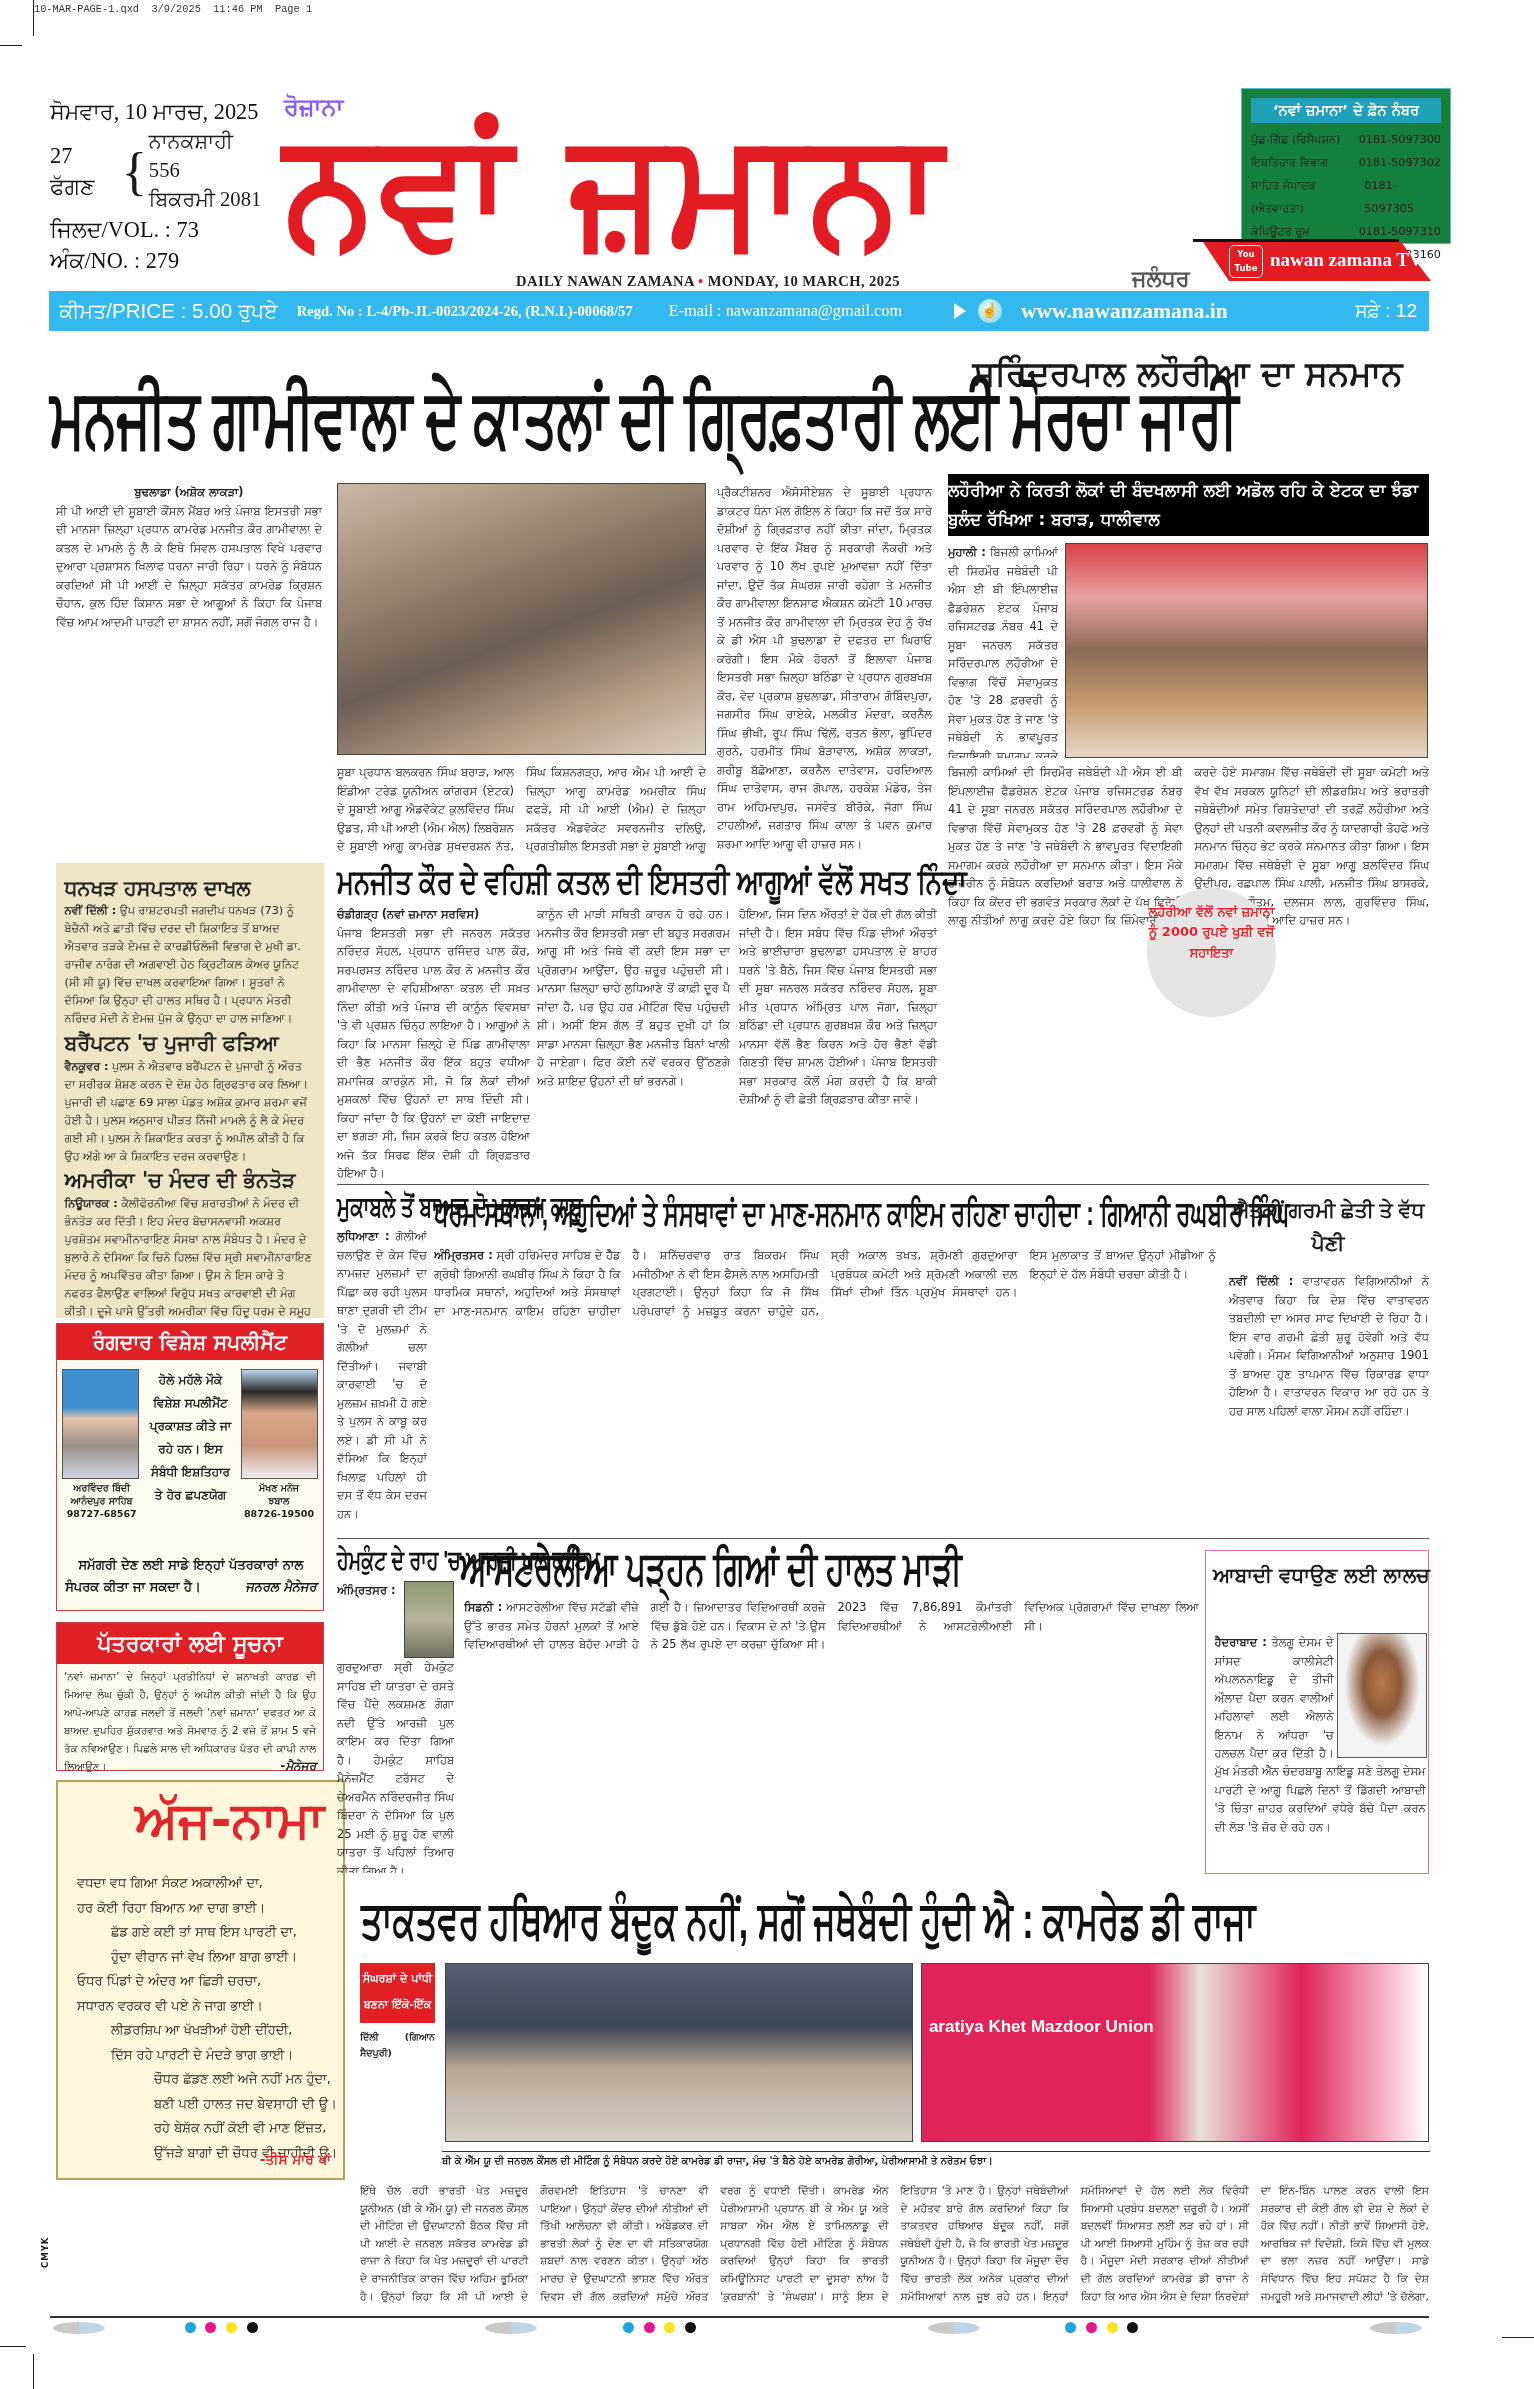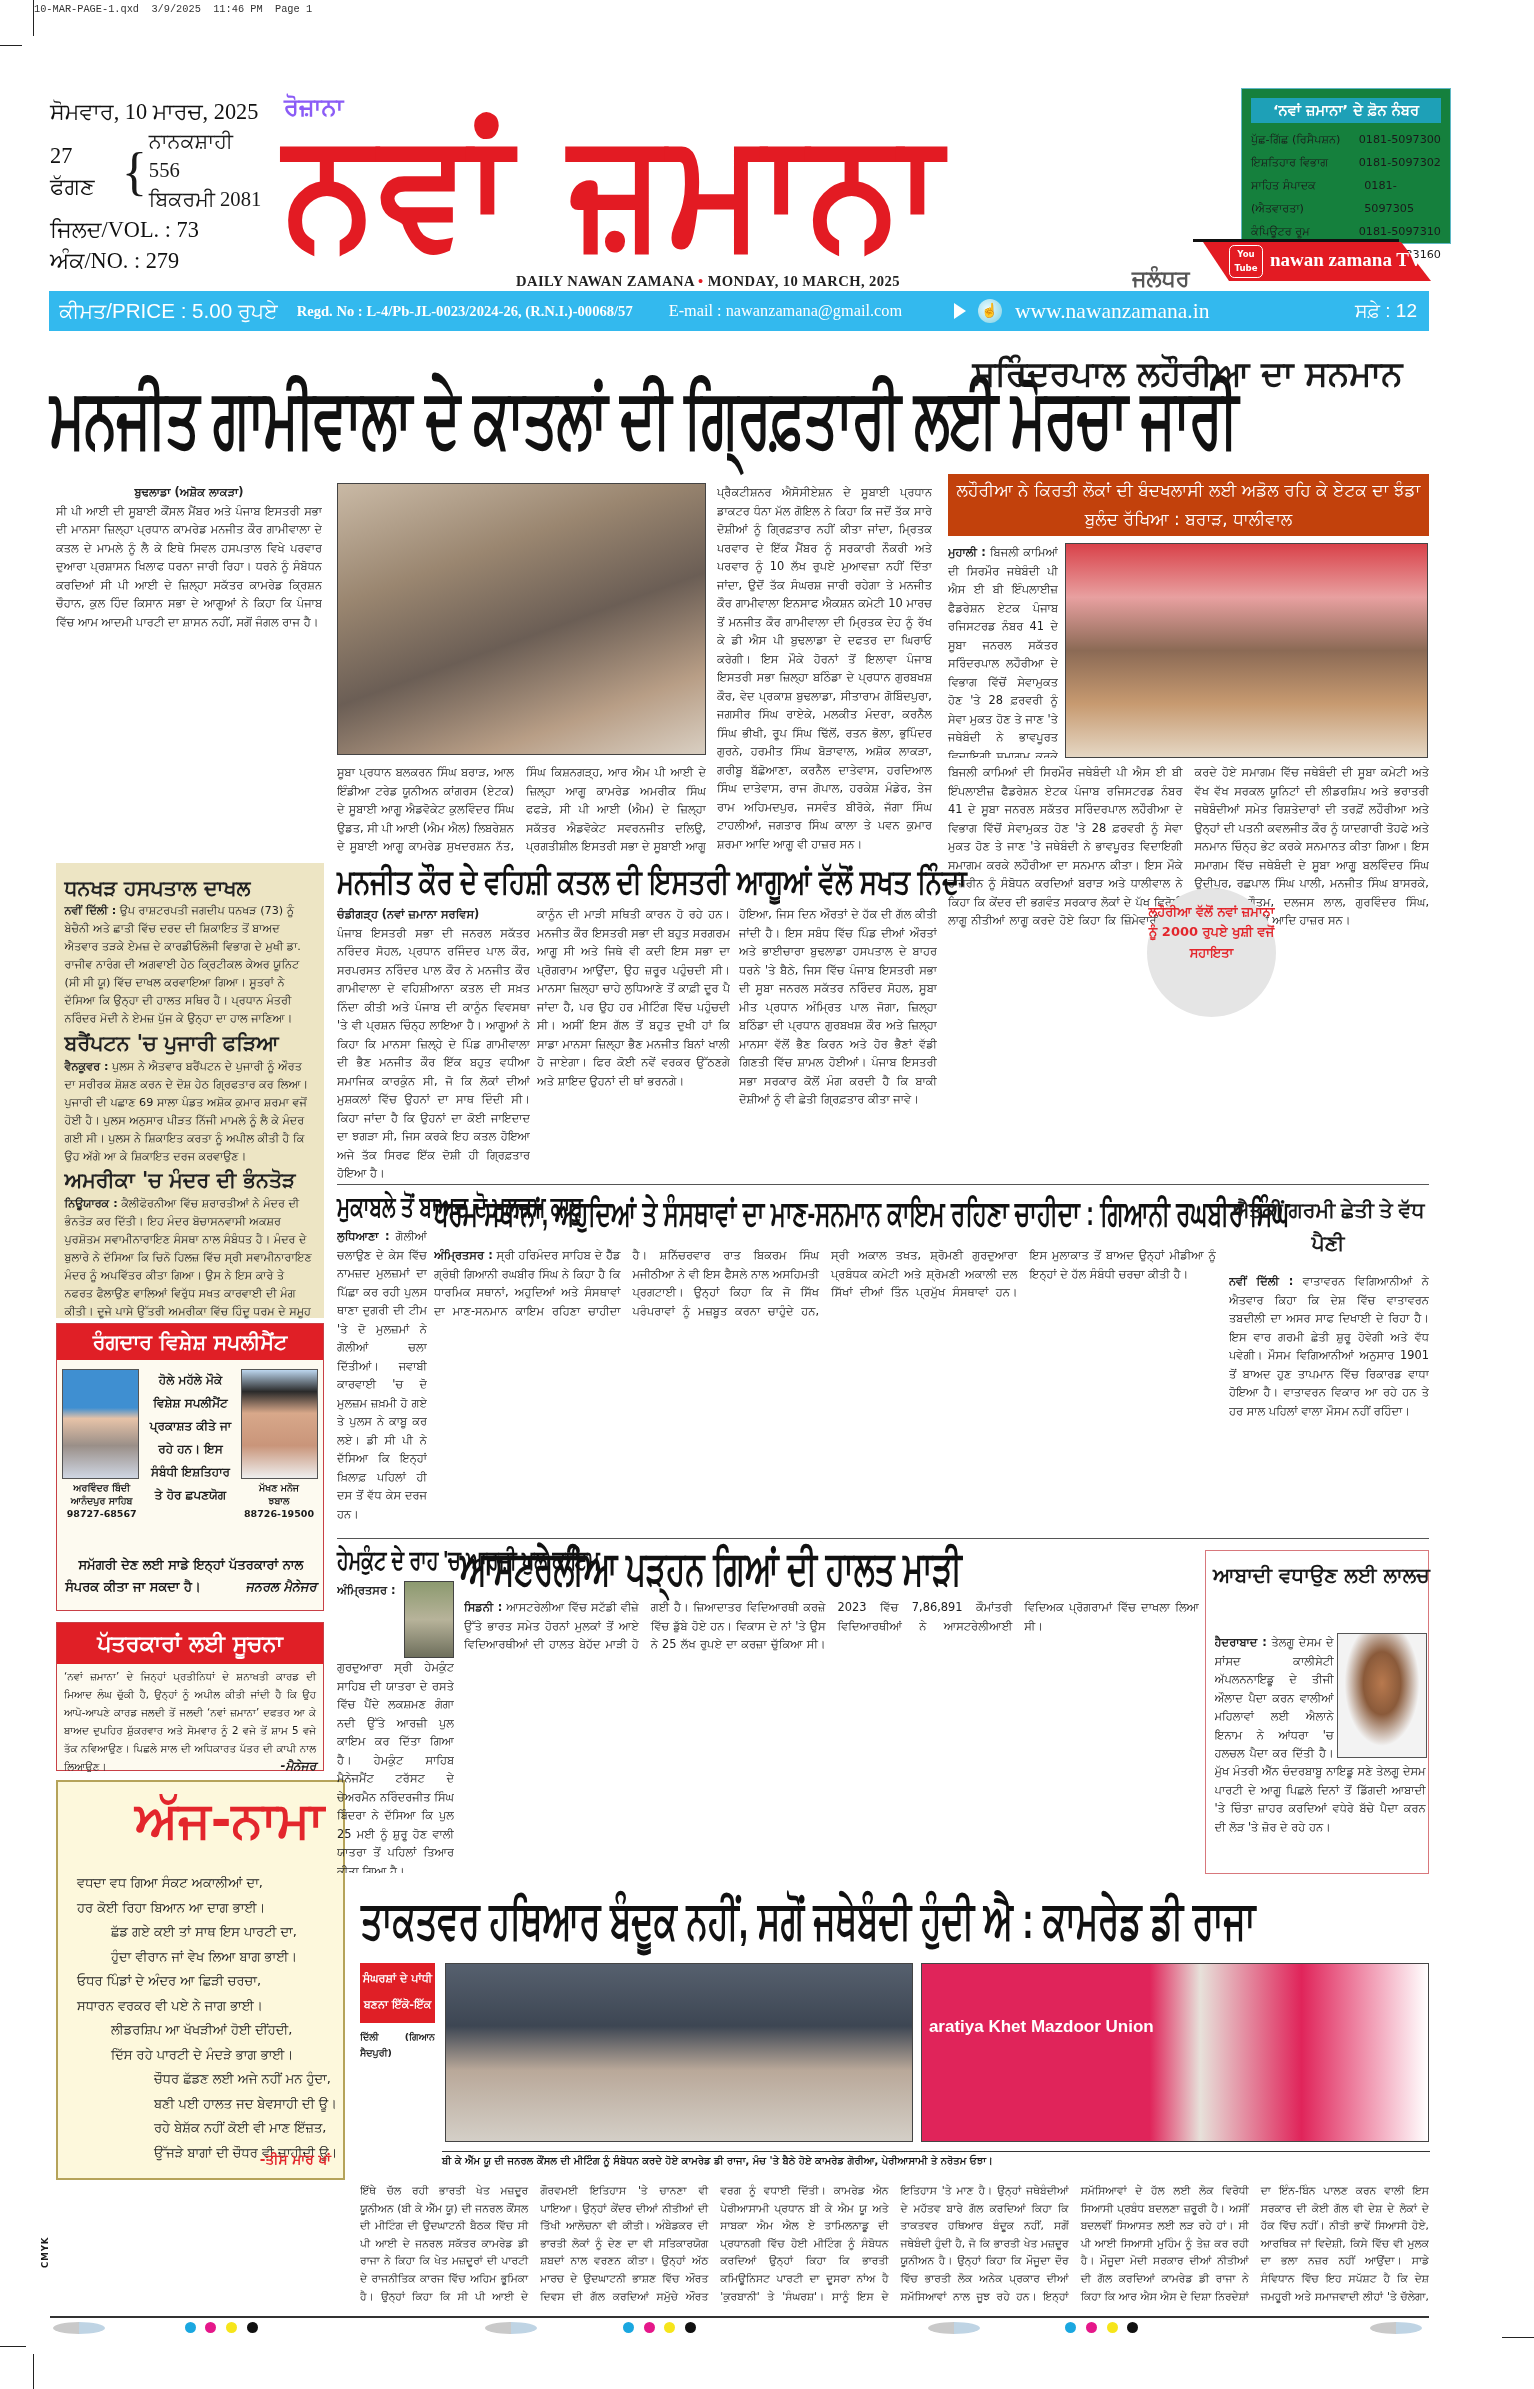--- a/index.html
+++ b/index.html
@@ -39,28 +39,28 @@
   #yt-badge .yt-text { position:absolute; left: 67px; top: 6.9px; color:#fff; font-size: 19px; font-weight: bold; }
   #yt-badge .blackbar { position:absolute; left: -10.3px; top: -3.4px; width: 206px; height: 3.4px; background:#111; }
 
   
   #info-bar { left: 49px; top: 291px; width: 1380px; height: 40px; background: #33b9ee; color: #fff; display: flex; align-items: center; font-size: 14.6px; }
   #info-bar .price { font-size: 20.6px; margin-left: 10.3px; }
   #info-bar .regd { margin-left: 19px; font-weight: bold; }
   #info-bar .email { margin-left: 36px; font-size: 16.3px; }
   #info-bar .play { margin-left: 52px; width: 0; height: 0; border-left: 12px solid #fff; border-top: 8.6px solid transparent; border-bottom: 8.6px solid transparent; }
   #info-bar .globe { margin-left: 12px; width: 24px; height: 24px; border-radius: 50%; background: radial-gradient(circle at 40% 40%, #e9fbff, #7ccfe3); color:#1a7fa0; font-size: 13.7px; text-align:center; line-height:24px; }
-  #info-bar .web { margin-left: 13px; font-size: 21.5px; font-weight: normal; }
+  #info-bar .web { margin-left: 19px; font-size: 21.5px; font-weight: bold; }
   #info-bar .pages { margin-left: auto; margin-right: 12px; font-size: 19px; }
 
   
   .hl { font-weight: 900; color: #111; white-space: nowrap; }
   #main-hl { left: 50px; top: 344px; width: 894px; height: 103px; font-size: 53px; line-height: 95px; transform: scaleY(1.55); transform-origin: top left; letter-spacing: -0.9px; }
   #right-hl { left: 945px; top: 348px; width: 485px; font-size: 34px; line-height: 50px; text-align: center; font-weight: bold; }
-  #green-sub { left: 948px; top: 474px; width: 481px; height: 62px; background: #c2410c; color: #fff; text-align: center; font-size: 17px; line-height: 29px; font-weight: normal; padding-top: 1.7px; }
+  #green-sub { left: 948px; top: 474px; width: 481px; height: 62px; background: #000000; color: #fff; text-align: left; font-size: 17px; line-height: 29px; font-weight: bold; padding-top: 1.7px; }
 
   
   .col { font-size: 11.4px; line-height: 18.5px; text-align: justify; color: #222; overflow: hidden; }
   .col .dateline { font-weight: bold; }
   .photo { background: linear-gradient(160deg, #c9b9a5 0%, #9a8670 30%, #6b5e55 55%, #b89e86 80%, #d9cfc2 100%); border: 0.9px solid #444; position: absolute; }
 
   
   #briefs { left: 56px; top: 863px; width: 268px; height: 455px; background: #ede5c4; padding: 10.3px 8.6px; }
   .brief-title { font-size: 20.6px; font-weight: 900; color: #222; line-height: 27.5px; margin-top: 1.7px; }
   .brief-body { font-size: 11.2px; line-height: 18px; color: #222; text-align: left; }

